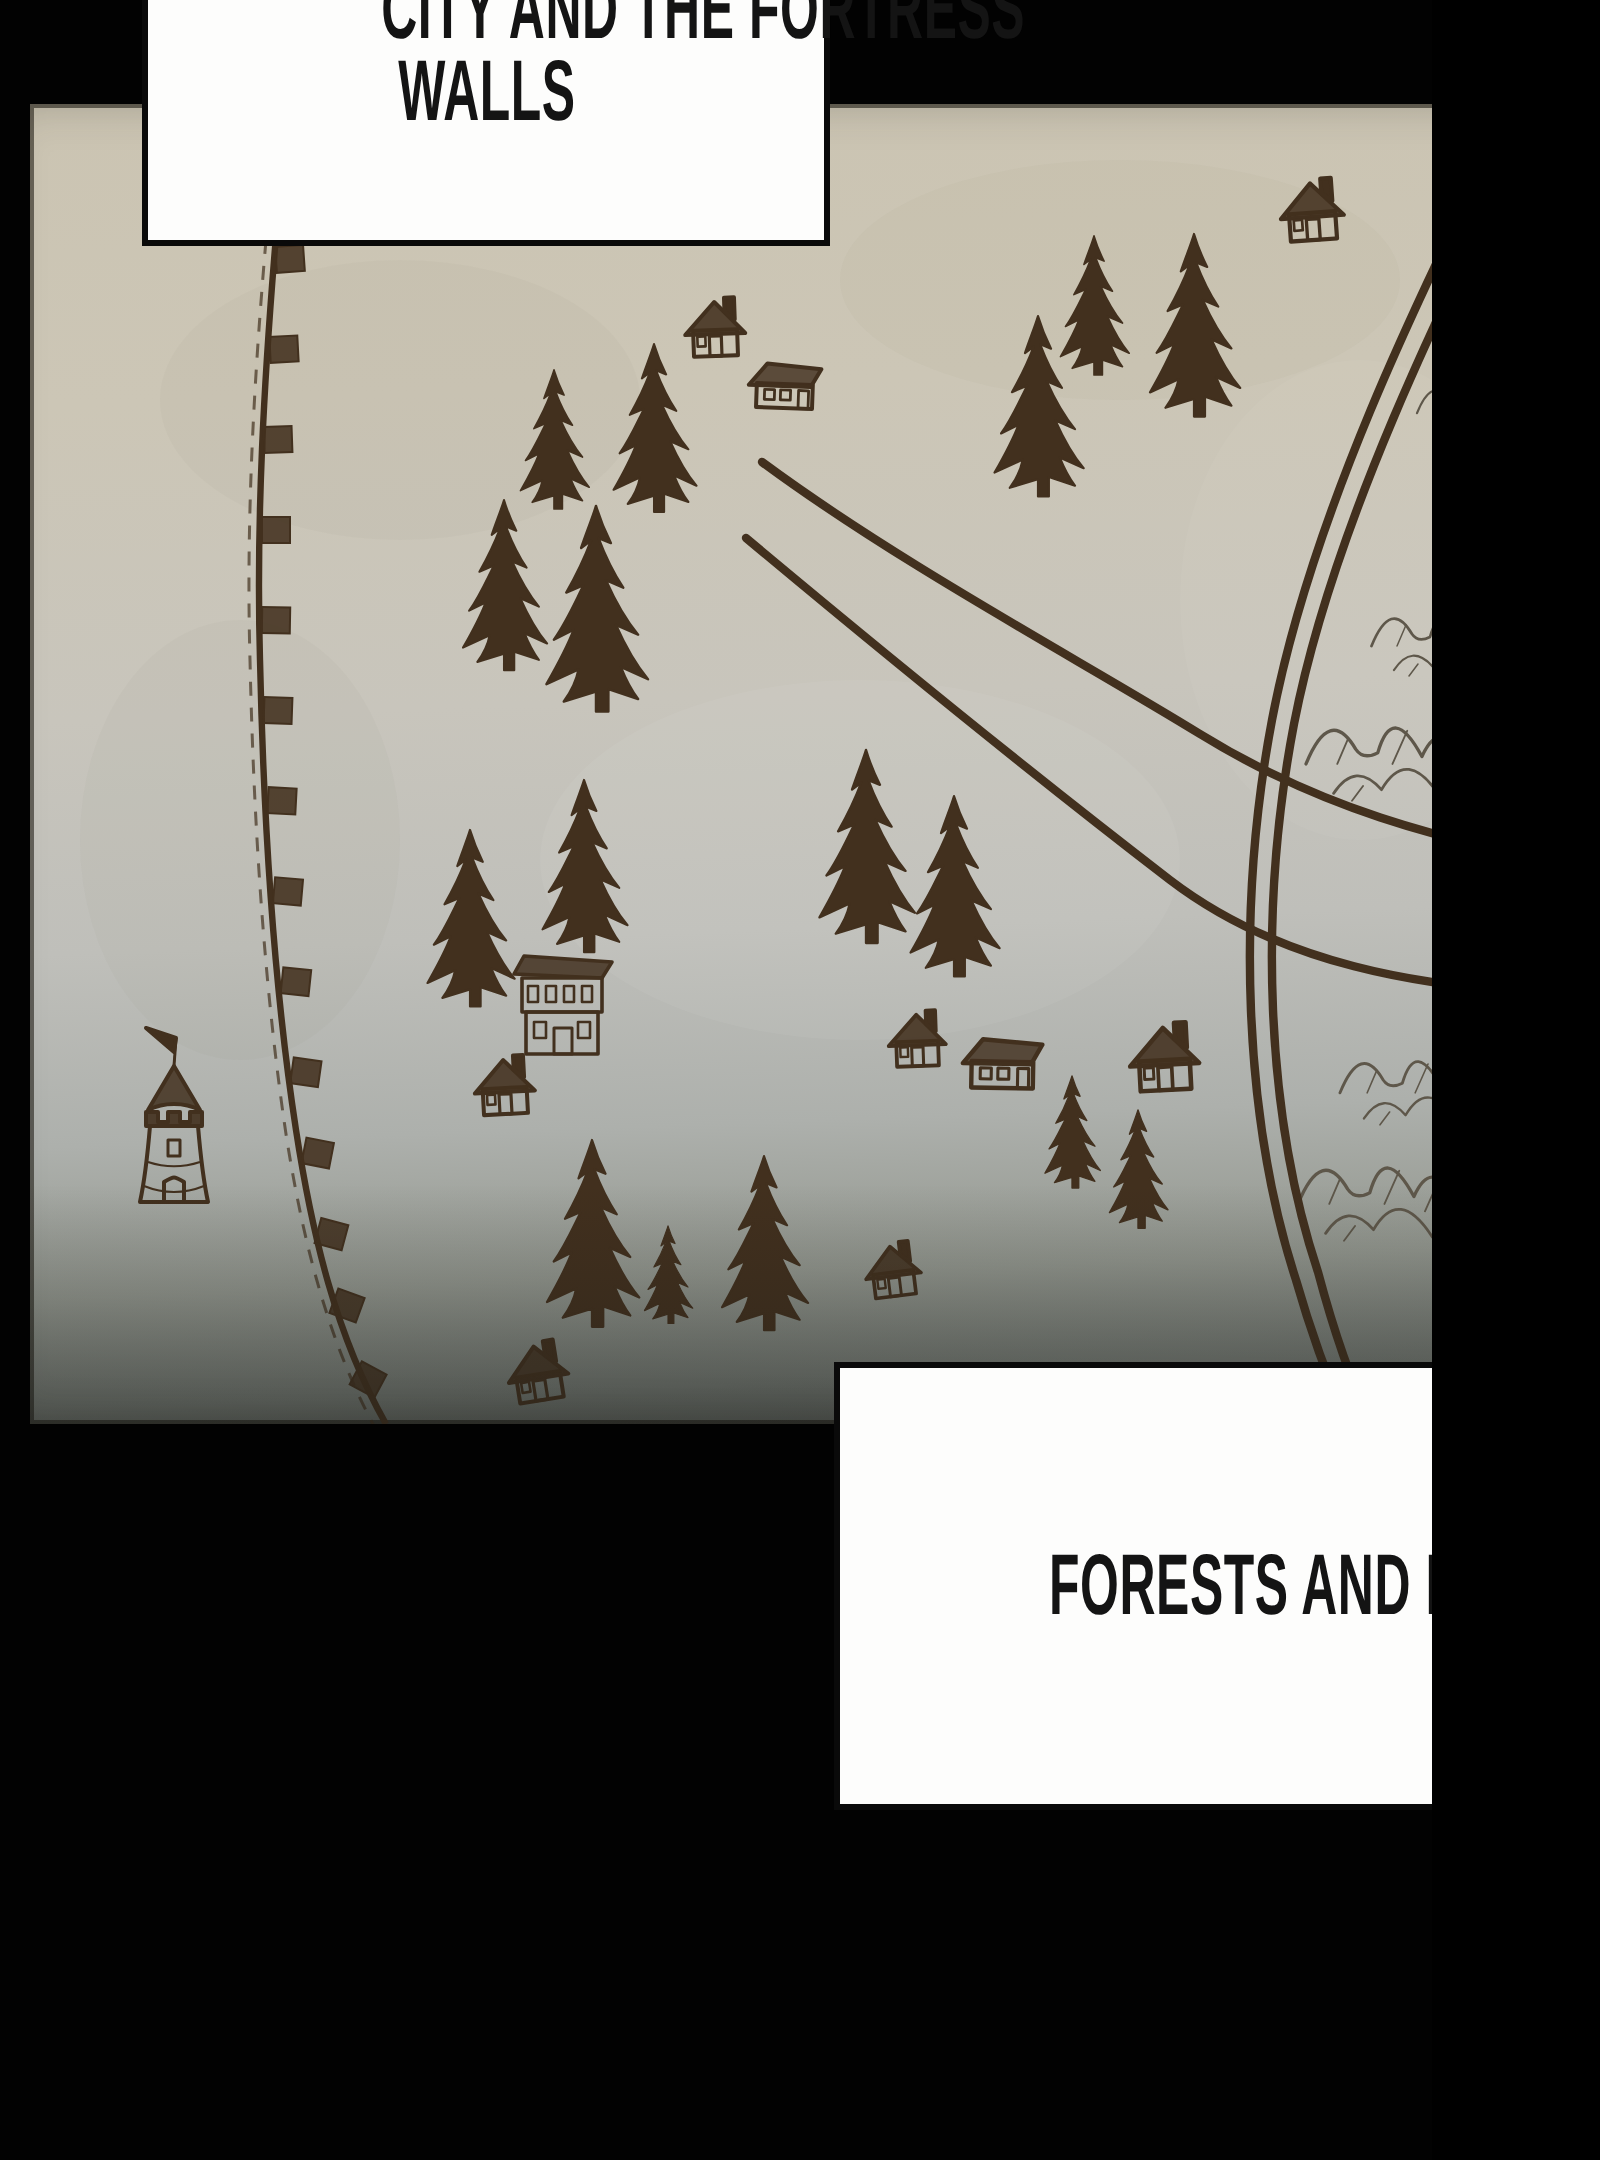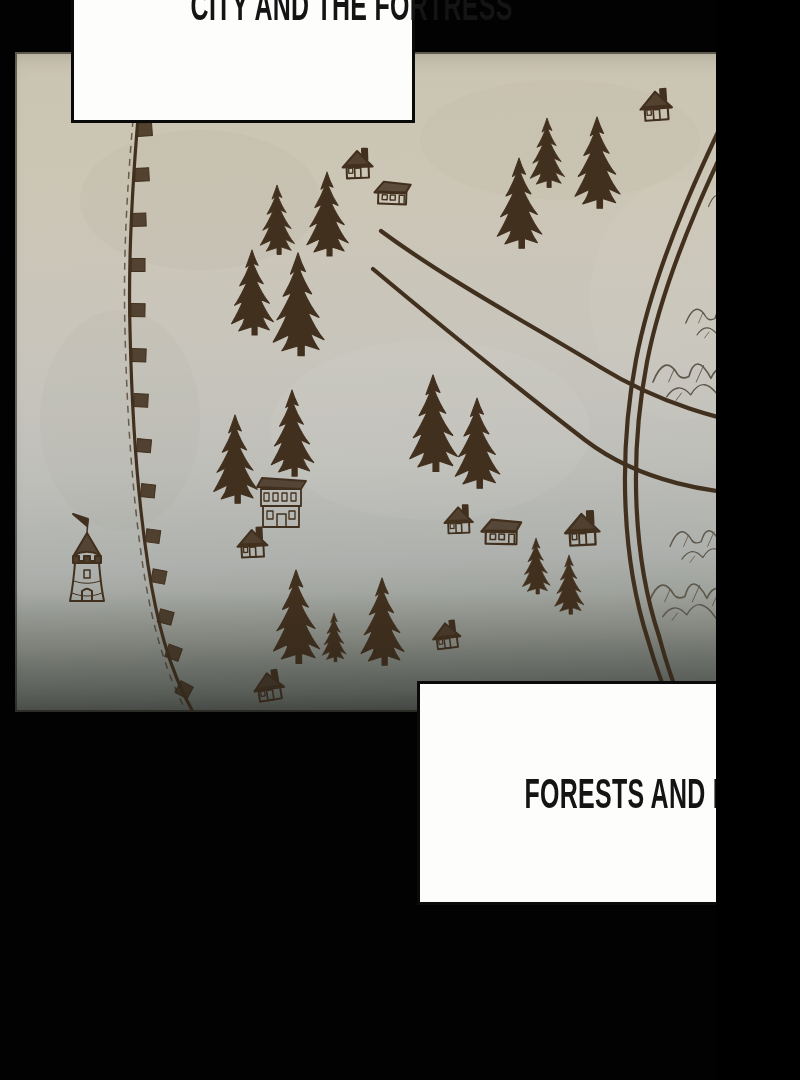--- a/index.html
+++ b/index.html
@@ -155,19 +155,20 @@
           <use href="#house1" transform="translate(271,700) rotate(-9) scale(1)"></use>
           <use href="#building" transform="translate(281,527) scale(1)"></use>
           <use href="#tower" transform="translate(87,601) scale(1)"></use>
         </g>
     </svg>
     <div id="map-shade"></div>
   </div>
 
   <div id="caption-top" class="caption">
     <span class="cap-line"><span>CITY AND THE FORTRESS</span></span>
+    <span class="cap-line"><span>WALLS</span></span>
   </div>
 
   <div id="caption-bottom" class="caption">
     <span class="cap-line"><span>FORESTS AND PLAINS.</span></span>
   </div>
 
 </div>
 
 </body></html>

